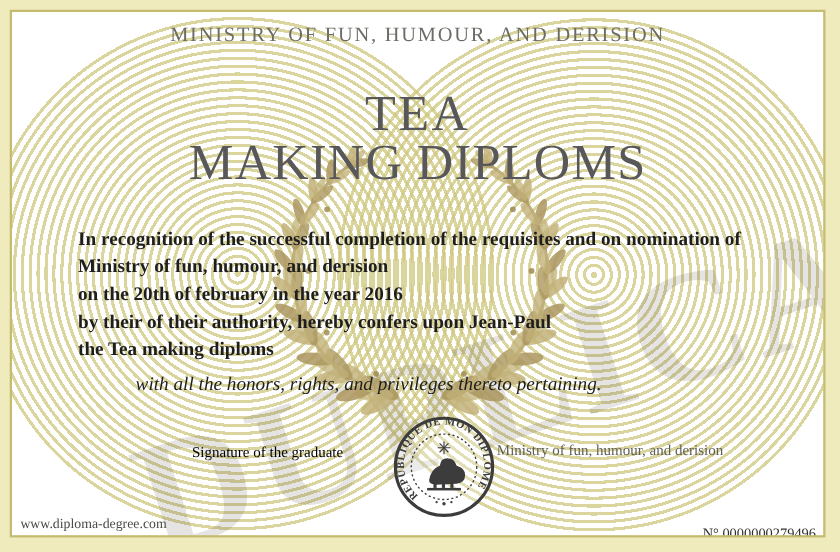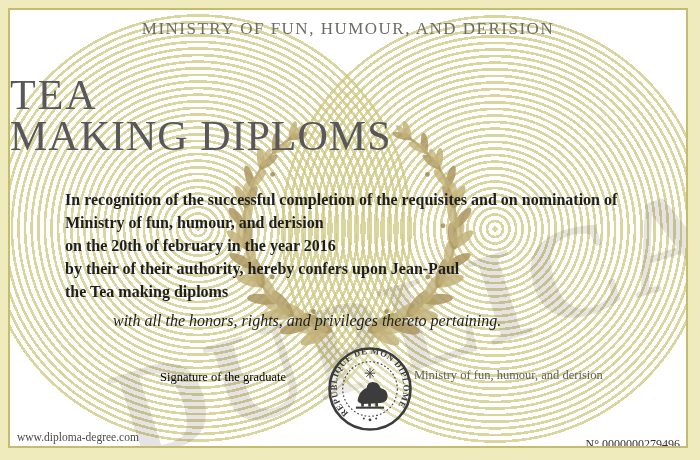--- a/index.html
+++ b/index.html
@@ -39,21 +39,21 @@
     font-family:"Liberation Serif",serif;
   }
   .header-line{
     position:absolute;left:0;top:9px;width:676px;
     text-align:center;
     font-size:17px;letter-spacing:1.5px;
     color:#6c6c66;
   }
   .title-block{
     position:absolute;left:0;top:64px;width:676px;
-    text-align:left;color:#58585a;
+    text-align:center;color:#58585a;
   }
   .title-block .t1{font-size:42px;line-height:42px;letter-spacing:2px;}
   .title-block .t2{font-size:42px;line-height:40px;letter-spacing:1px;}
   .body-block{
     position:absolute;left:55px;top:178px;width:560px;
     font-size:16px;line-height:23px;color:#1e1e1e;font-weight:bold;
   }
   .honors-line{
     position:absolute;left:103px;top:302px;
     font-size:16px;color:#1e1e1e;font-style:italic;

